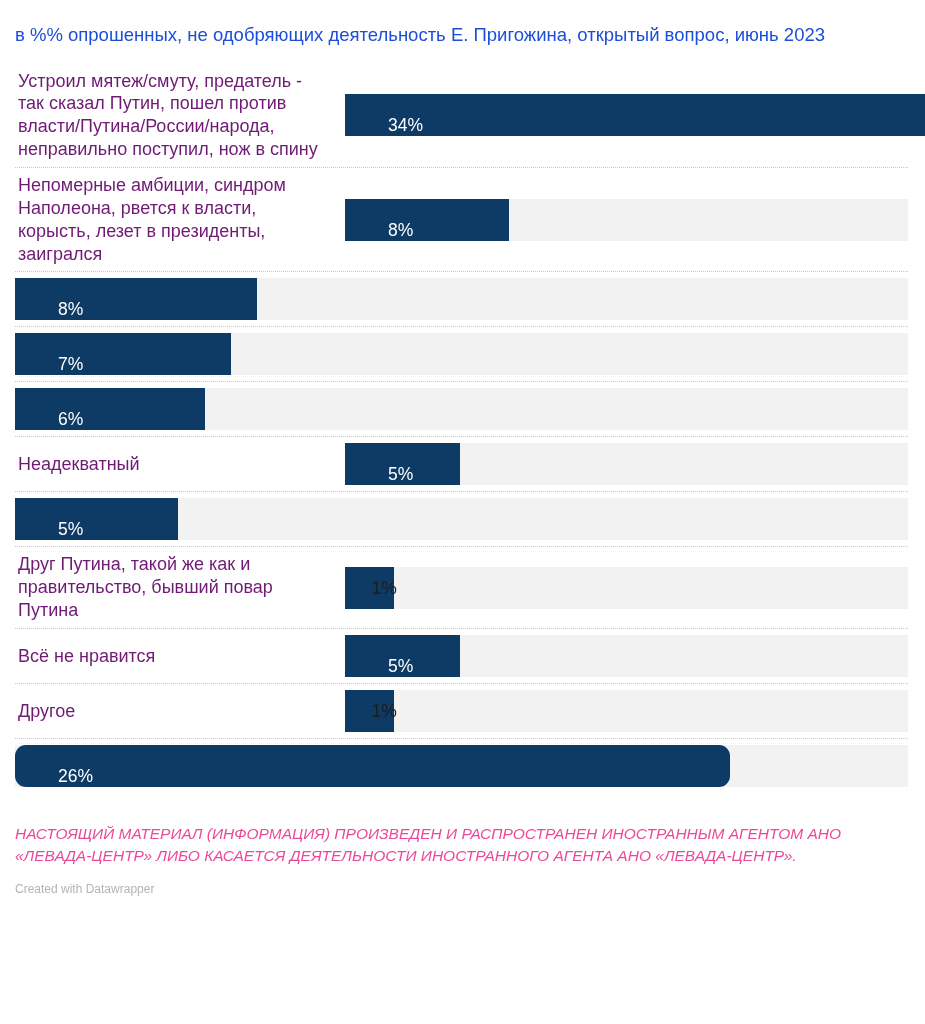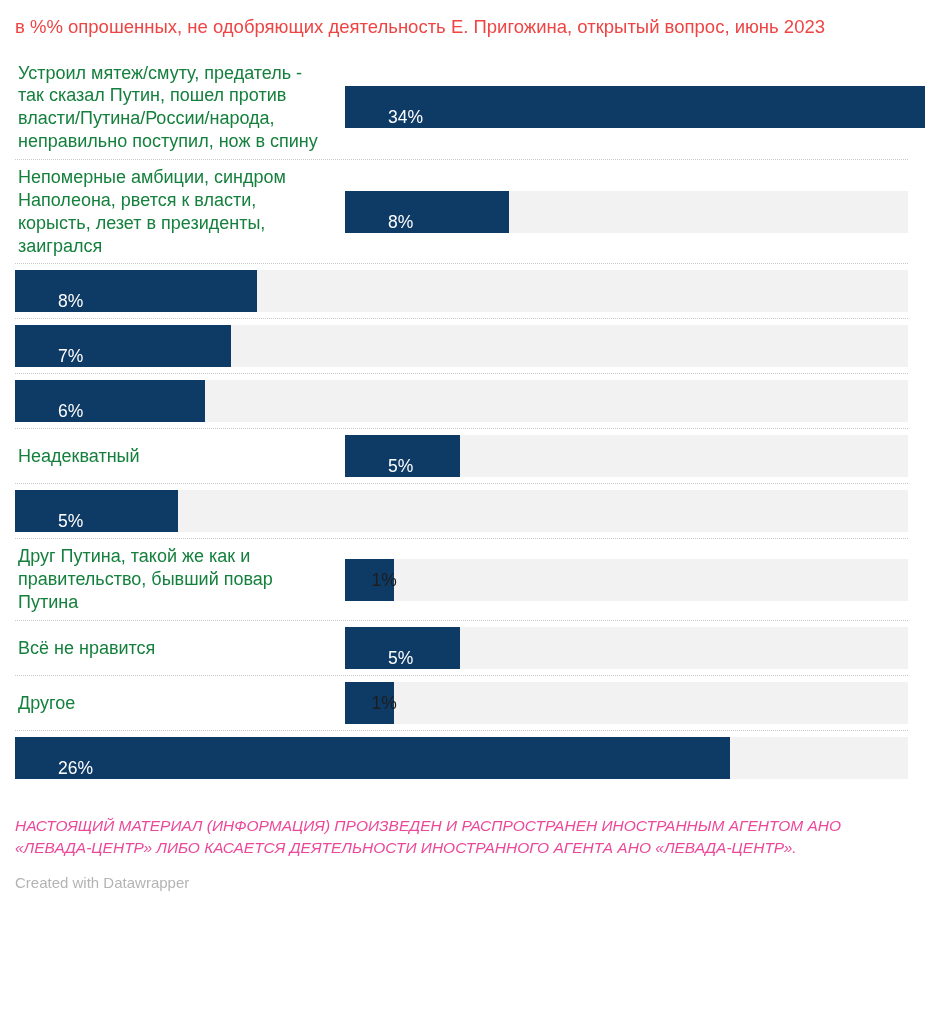--- a/index.html
+++ b/index.html
@@ -17,43 +17,43 @@
   }
   h1.title {
     margin: 0 0 16px 0;
     font-size: 29px;
     line-height: 1.15;
     font-weight: 700;
     color: #000000;
     letter-spacing: -0.2px;
   }
   p.subtitle {
-    margin: 0 0 16px 0;
+    margin: 8px 0 16px 0;
     font-size: 18.5px;
     line-height: 1.38;
-    color: #ef4444;
+    color: #1d4ed8;
     max-width: 880px;
   }
   .rows { margin-top: 4px; }
   .row {
     display: flex;
     align-items: center;
     padding: 6px 0;
     border-bottom: 1px dotted #c9c9c9;
   }
   .row:last-child { border-bottom: none; }
   .cat {
     width: 330px;
     flex: 0 0 330px;
     box-sizing: border-box;
     padding-right: 12px;
     padding-left: 3px;
     font-size: 18px;
     line-height: 1.27;
-    color: #15803d;
+    color: #701a75;
   }
   .track {
     position: relative;
     flex: 1 1 auto;
     height: 42px;
     background: #f2f2f2;
   }
   .bar {
     position: absolute;
     left: 0; top: 0; bottom: 0;
@@ -78,21 +78,21 @@
   p.disclaimer {
     margin: 30px 0 0 0;
     font-size: 15.5px;
     line-height: 1.45;
     font-style: italic;
     color: #ec4899;
     max-width: 890px;
   }
   p.credit {
     margin: 14px 0 0 0;
-    font-size: 15px;
+    font-size: 12px;
     color: #b4b4b4;
   }
 </style>
 </head>
 <body>
 
 <div class="page">
   <p class="subtitle">в %% опрошенных, не одобряющих деятельность Е. Пригожина, открытый вопрос, июнь 2023</p>
 
   <div class="rows" id="rows">
@@ -175,21 +175,21 @@
   <div class="row">
     <div class="cat">Другое</div>
     <div class="track" style="background: rgb(242, 242, 242);">
       <div class="bar" style="width: 2.94118%; background: rgb(14, 58, 102);"></div>
     <span class="val-out" style="left: calc(2.94118% + 10px); color: rgb(29, 29, 29);">1%</span>
         </div>
   </div>
 
   <div class="row">
     <div class="track" style="background: rgb(242, 242, 242);">
-      <div class="bar" style="width: 76.4706%; background: rgb(14, 58, 102);">
+      <div class="bar" style="width: 76.4706%; background: rgb(14, 58, 102); border-radius: 11px;">
             <span class="val-in" style="color: rgb(255, 255, 255);">26%</span>
           </div>
     </div>
   </div>
 </div>
 
   <p class="disclaimer">НАСТОЯЩИЙ МАТЕРИАЛ (ИНФОРМАЦИЯ) ПРОИЗВЕДЕН И РАСПРОСТРАНЕН ИНОСТРАННЫМ АГЕНТОМ АНО «ЛЕВАДА-ЦЕНТР» ЛИБО КАСАЕТСЯ ДЕЯТЕЛЬНОСТИ ИНОСТРАННОГО АГЕНТА АНО «ЛЕВАДА-ЦЕНТР».</p>
   <p class="credit">Created with Datawrapper</p>
 </div>
 

